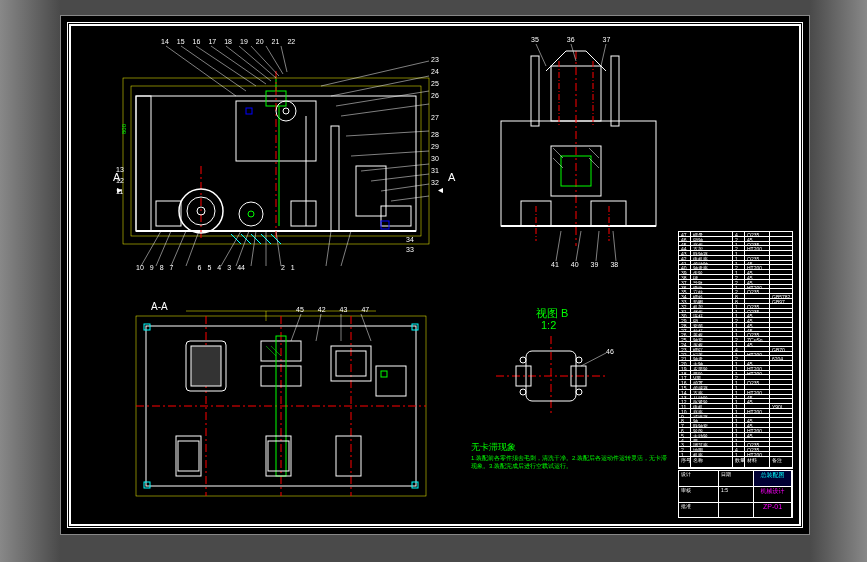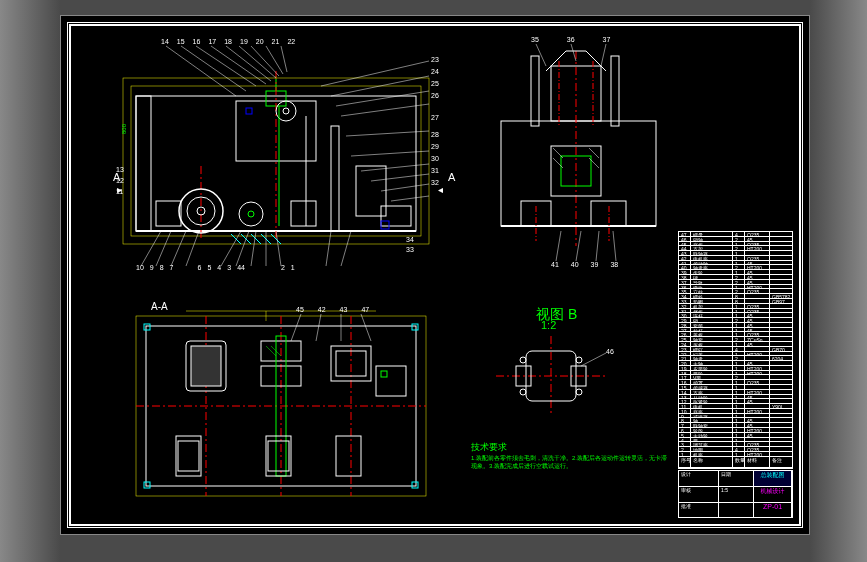--- a/index.html
+++ b/index.html
@@ -258,39 +258,39 @@
     <span class="txt" style="position:relative">43</span>
     <span class="txt" style="position:relative">47</span>
   </div>
   <svg style="left:230px;top:295px;width:120px;height:40px">
     <line x1="10" y1="3" x2="0" y2="30" stroke="#fff" stroke-width="0.5"></line>
     <line x1="30" y1="3" x2="25" y2="30" stroke="#fff" stroke-width="0.5"></line>
     <line x1="50" y1="3" x2="50" y2="30" stroke="#fff" stroke-width="0.5"></line>
     <line x1="70" y1="3" x2="80" y2="30" stroke="#fff" stroke-width="0.5"></line>
   </svg>
 
-  <div class="txt txg" style="left:475px;top:290px;font-size:14px">视图 B</div>
+  <div class="txt txg" style="left:475px;top:290px;font-size:11px">视图 B</div>
   <div class="txt txg" style="left:480px;top:303px;font-size:11px">1:2</div>
   <svg style="left:435px;top:320px;width:110px;height:80px">
     <line x1="55" y1="0" x2="55" y2="80" stroke="#f00" stroke-dasharray="8,3,2,3"></line>
     <line x1="0" y1="40" x2="110" y2="40" stroke="#f00" stroke-dasharray="8,3,2,3"></line>
     <rect x="30" y="15" width="50" height="50" fill="none" stroke="#fff" rx="6"></rect>
     <rect x="20" y="30" width="15" height="20" fill="none" stroke="#fff"></rect>
     <rect x="75" y="30" width="15" height="20" fill="none" stroke="#fff"></rect>
     <circle cx="27" cy="24" r="3" fill="none" stroke="#fff"></circle>
     <circle cx="27" cy="56" r="3" fill="none" stroke="#fff"></circle>
     <circle cx="83" cy="24" r="3" fill="none" stroke="#fff"></circle>
     <circle cx="83" cy="56" r="3" fill="none" stroke="#fff"></circle>
   </svg>
   <span class="txt" style="left:545px;top:332px">46</span>
   <svg style="left:520px;top:335px;width:30px;height:20px">
     <line x1="0" y1="15" x2="25" y2="2" stroke="#fff" stroke-width="0.5"></line>
   </svg>
 
-  <div class="txt txg" style="left:410px;top:425px;font-size:9px">技术要求</div>
+  <div class="txt txg" style="left:410px;top:425px;font-size:9px">无卡滞现象</div>
   <div class="txt txg" style="left:410px;top:438px;width:200px;font-size:6px;white-space:normal;line-height:1.4">1.装配前各零件须去毛刺，清洗干净。2.装配后各运动件运转灵活，无卡滞现象。3.装配完成后进行空载试运行。</div>
 
   <div class="tb" style="right:16px;top:215px;width:115px;bottom:65px;overflow:hidden" id="parts-table">
       <div class="tb-row" style="height: 4.78723px;">
         <div class="tb-cell" style="width:12px">47</div>
         <div class="tb-cell" style="width:42px">螺母</div>
         <div class="tb-cell" style="width:12px">4</div>
         <div class="tb-cell" style="width:25px">Q235</div>
         <div class="tb-cell" style="flex:1;border-right:none"></div>
       </div>

